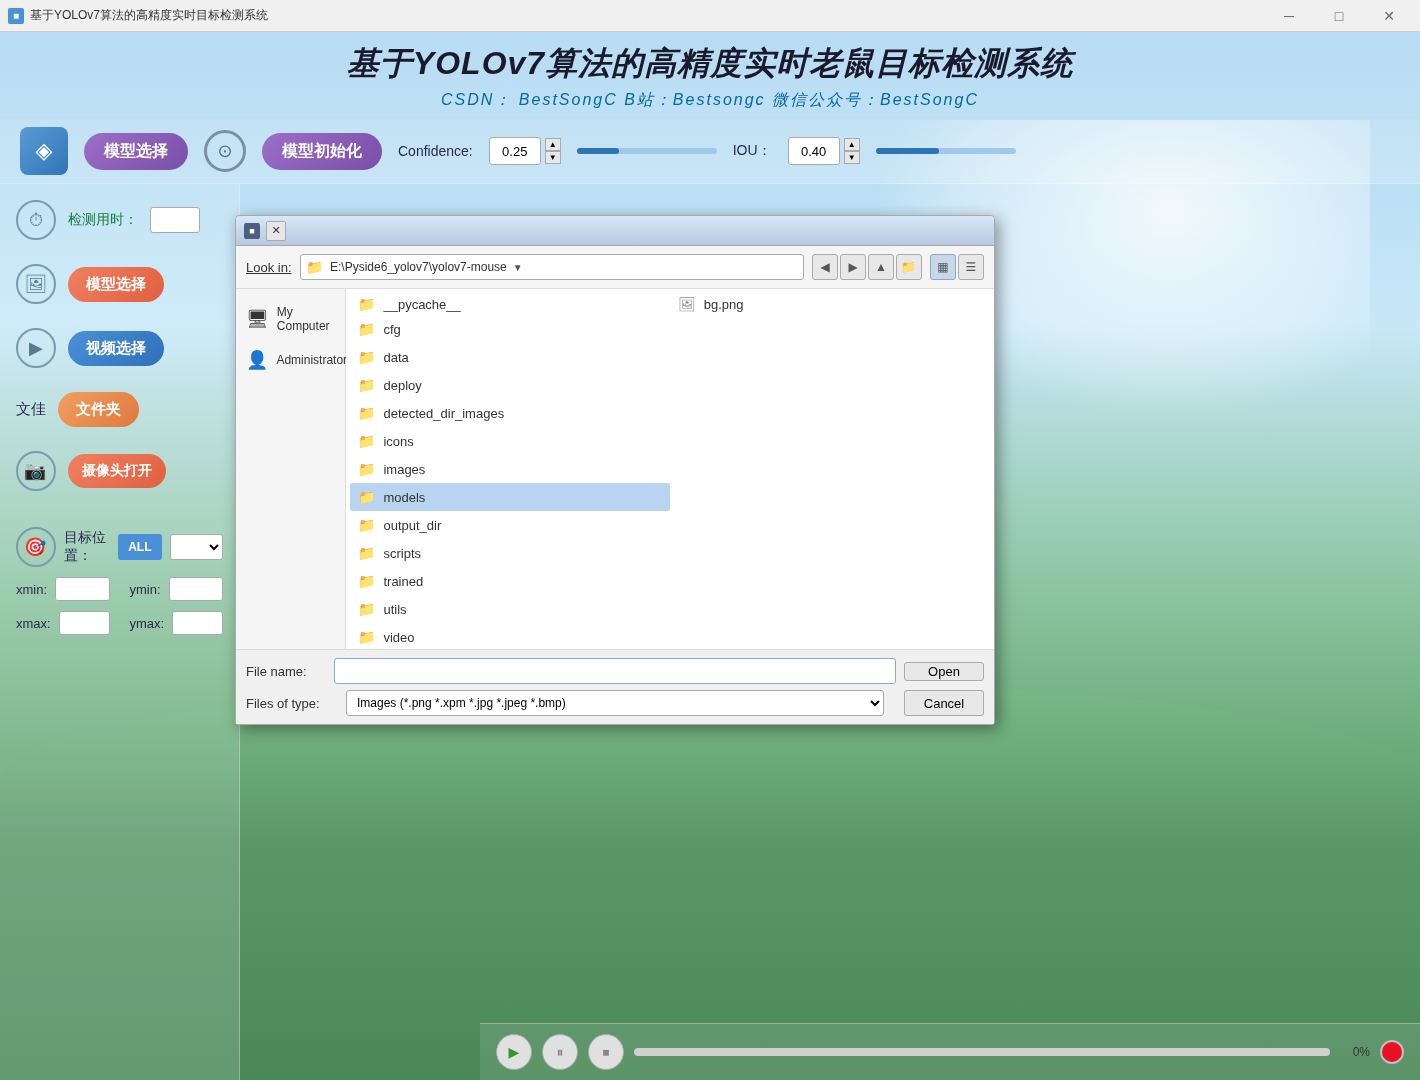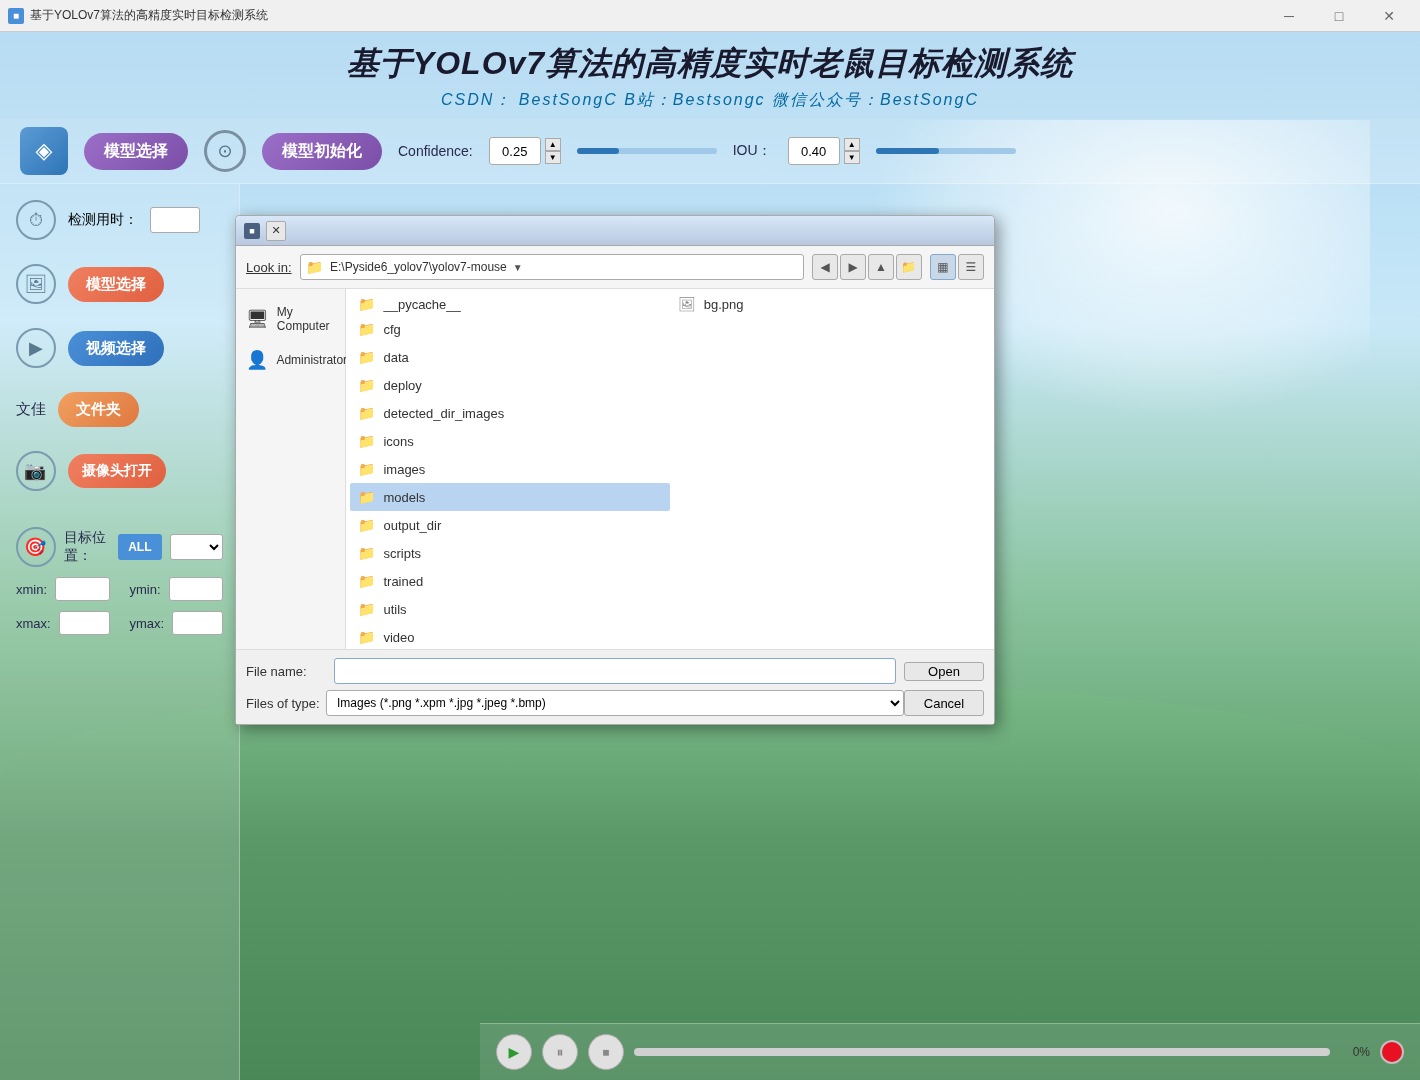--- a/index.html
+++ b/index.html
@@ -247,21 +247,21 @@
       display: flex;
       align-items: center;
       justify-content: center;
       color: #5a7a90;
       font-size: 18px;
       flex-shrink: 0;
     }
 
     .detect-time-label {
       font-size: 14px;
-      color: #000000;
+      color: #15803d;
     }
     .detect-time-box {
       width: 50px;
       height: 26px;
       background: white;
       border: 1px solid #aaa;
       border-radius: 3px;
     }
 
     .btn-image-select {
@@ -683,21 +683,21 @@
       background: #e8e8e8;
       border: 1px solid #aaa;
       border-radius: 3px;
       font-size: 13px;
       cursor: pointer;
     }
 
     .filetype-row {
       display: flex;
       align-items: center;
-      gap: 0;
+      gap: 20px;
     }
     .filetype-label {
       font-size: 13px;
       color: #333;
       width: 80px;
     }
     .filetype-select {
       flex: 1;
       height: 26px;
       border: 1px solid #aaa;

